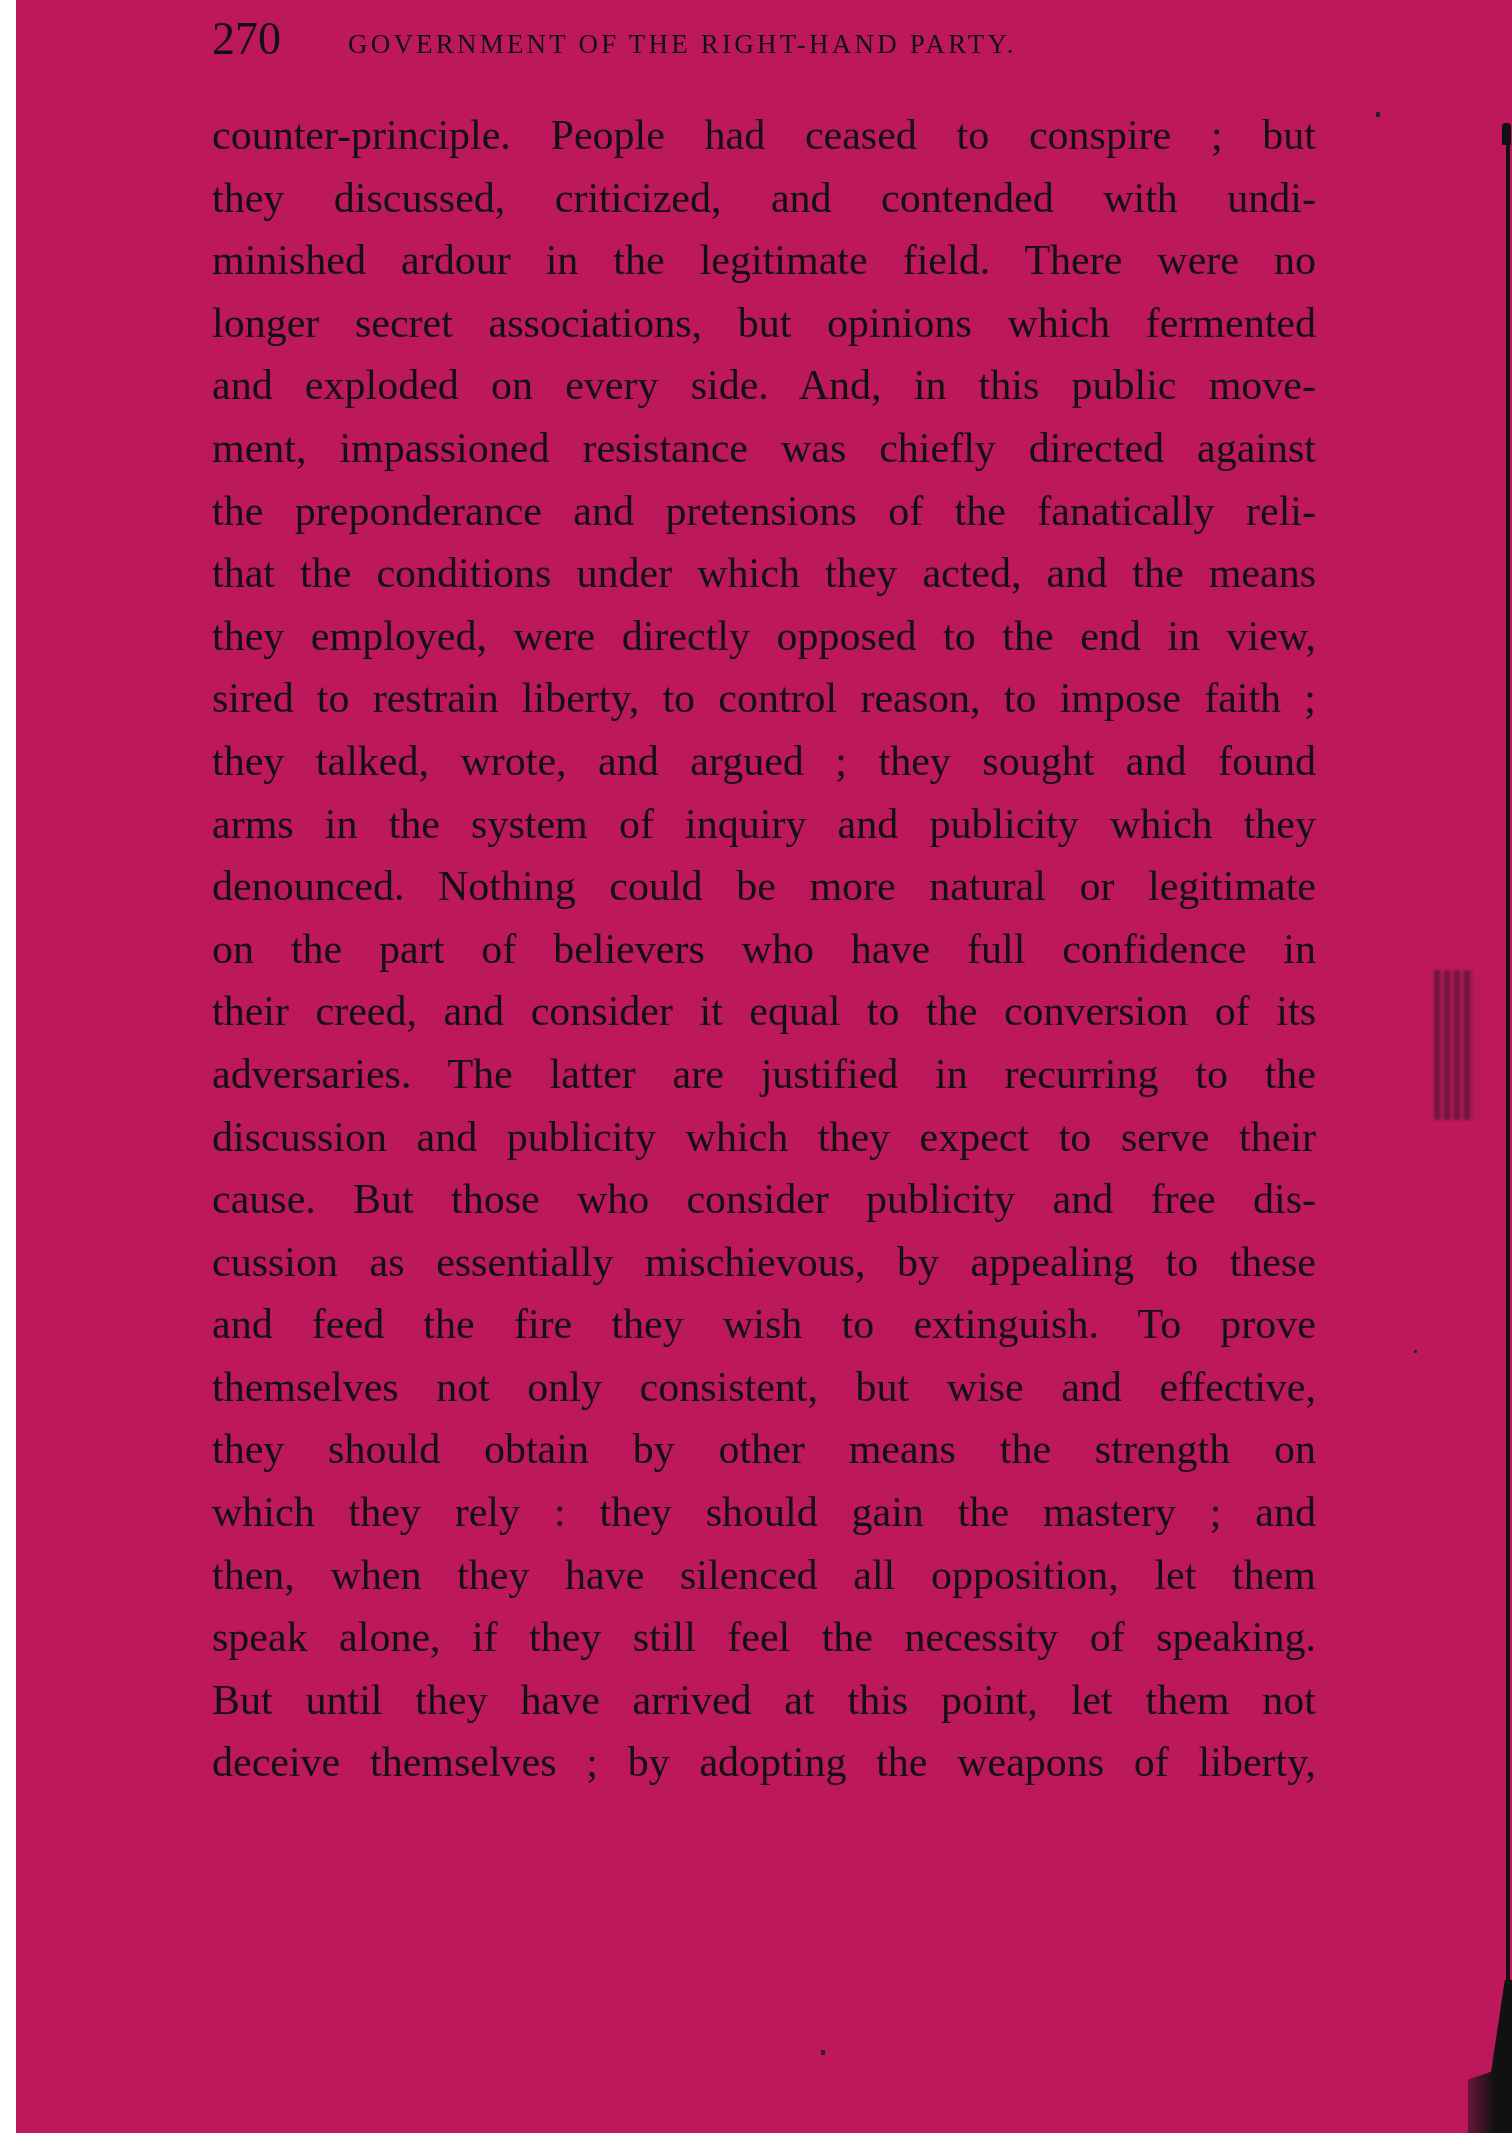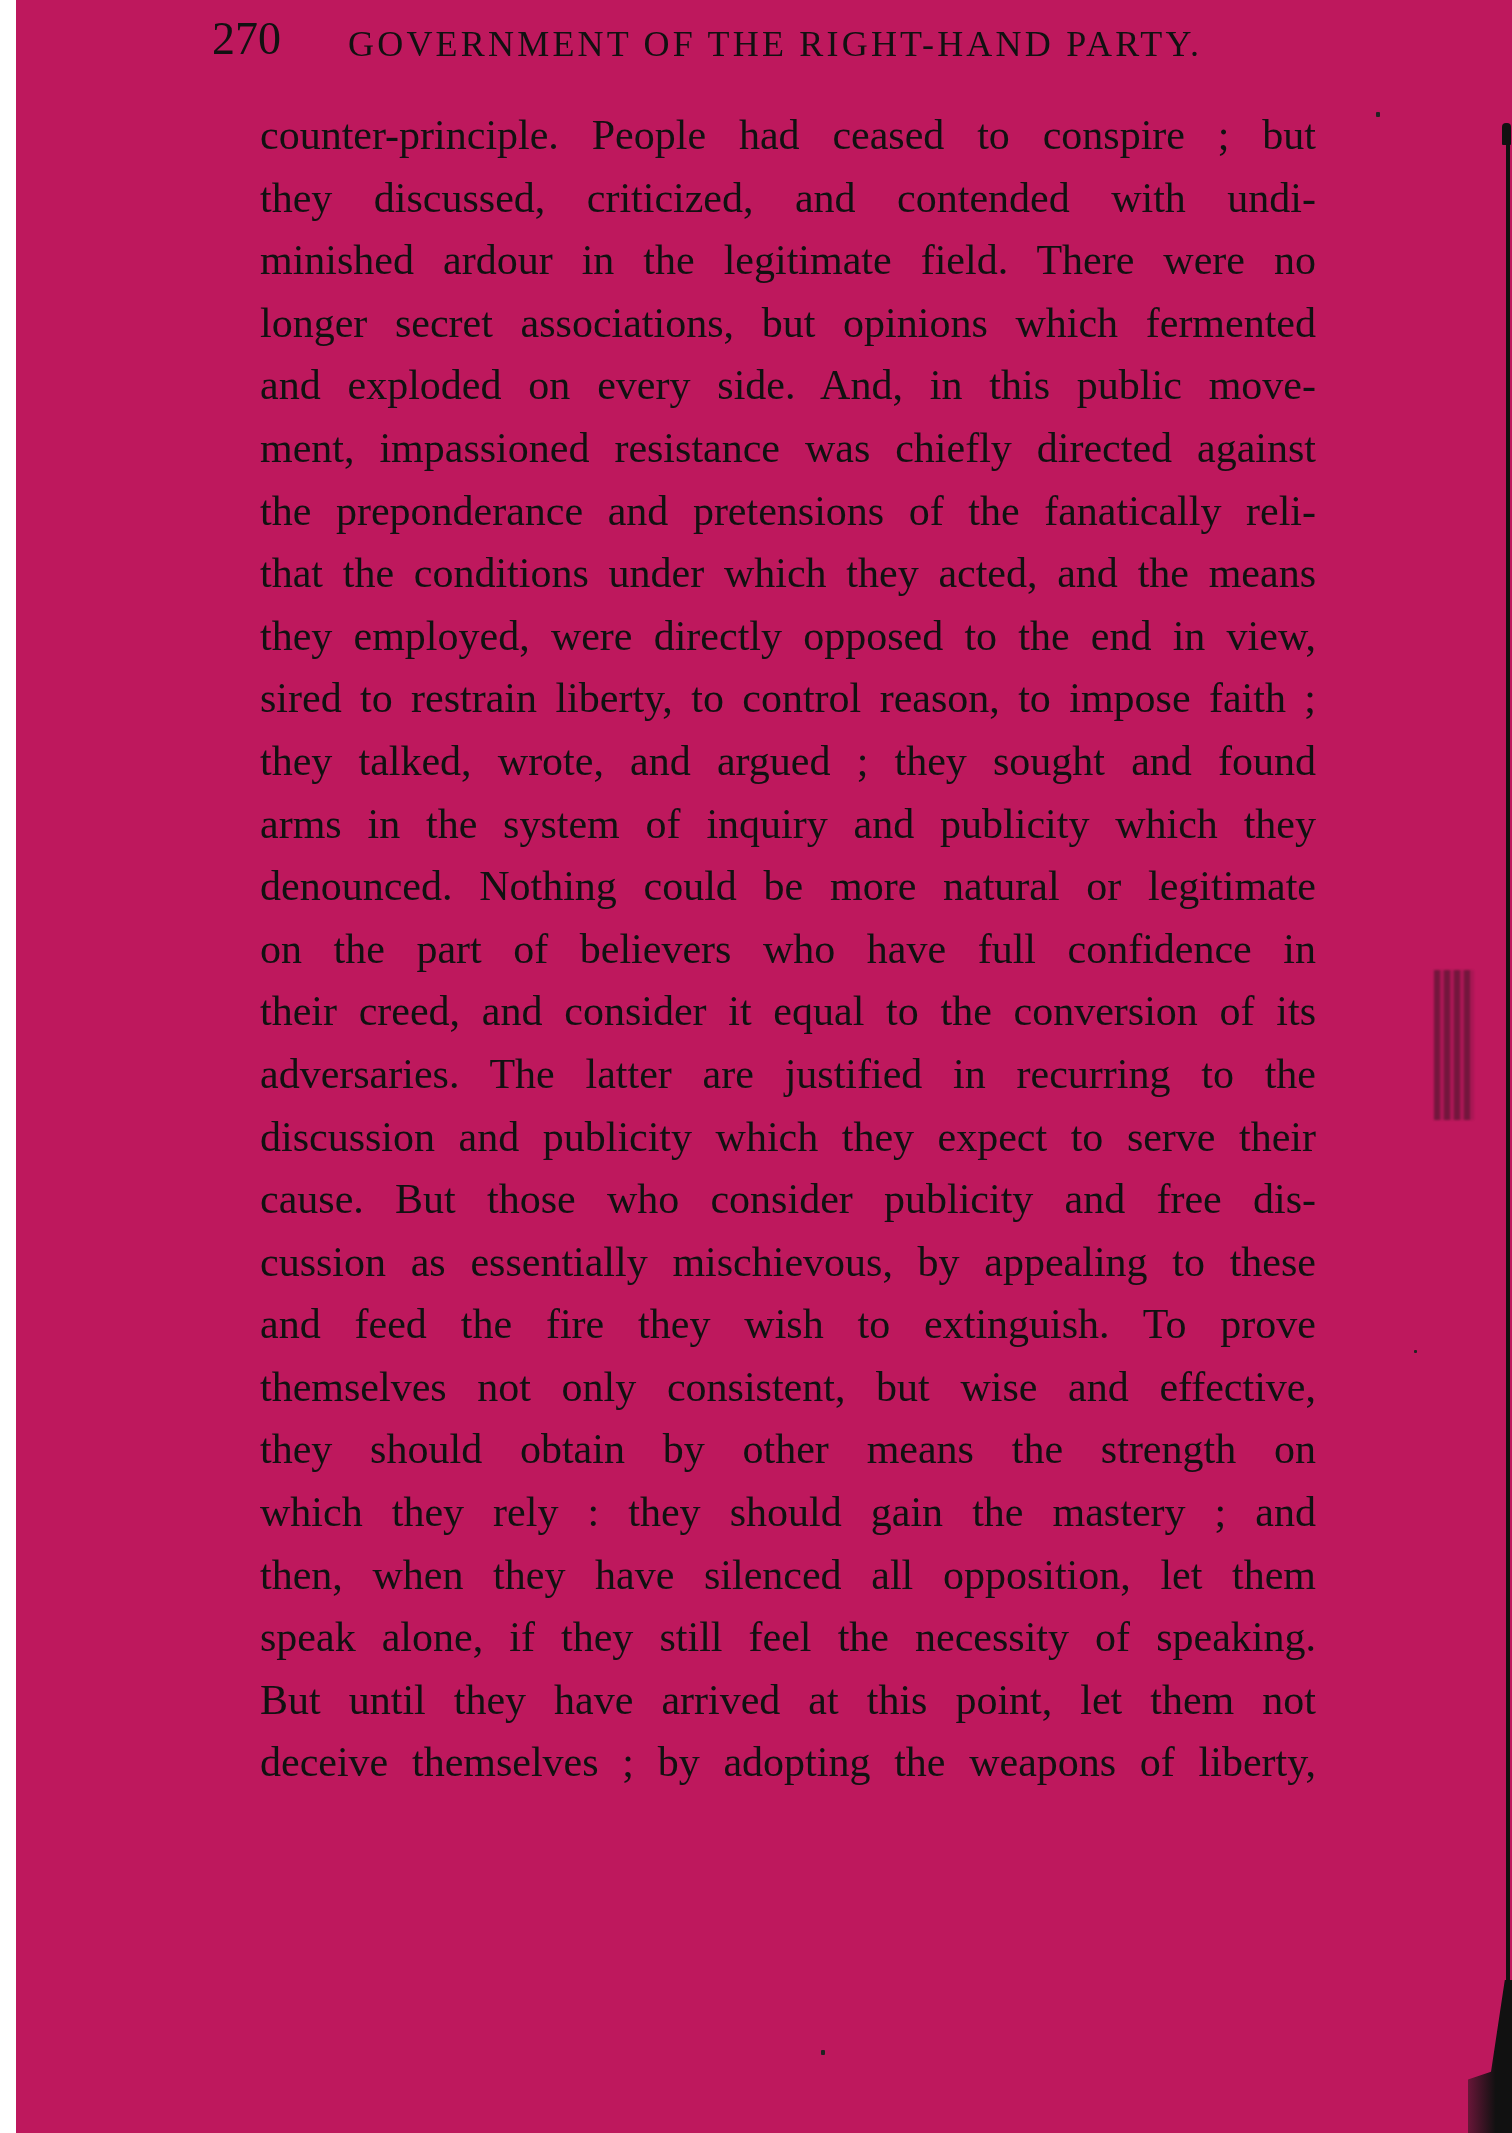--- a/index.html
+++ b/index.html
@@ -5,31 +5,31 @@
   html, body { margin: 0; padding: 0; background: #ffffff; }
   body { width: 1512px; height: 2133px; position: relative; overflow: hidden; }
   .page { position: absolute; left: 16px; top: 0; width: 1512px; height: 2133px; background: #be185d; }
   .running-head {
     position: absolute; left: 196px; top: 14px; width: 1110px; height: 50px;
     font-family: "Liberation Serif", "DejaVu Serif", serif; color: #111;
     white-space: nowrap;
   }
   .page-number { position: absolute; left: 0; top: 0; font-size: 46px; line-height: 50px; }
   .running-title {
-    position: absolute; left: 136px; top: 10px; font-size: 36px; line-height: 40px;
+    position: absolute; left: 136px; top: 10px; font-size: 27px; line-height: 40px;
     letter-spacing: 3.2px; font-variant: small-caps; text-transform: uppercase; font-family: Liberation Serif, serif;
   }
   .body-text {
     position: absolute; left: 196px; top: 104px; width: 1104px;
     font-family: "Liberation Serif", "DejaVu Serif", serif; color: #111;
     font-size: 42px; line-height: 62.6px;
   }
   .line {
     display: block; height: 62.6px; white-space: nowrap;
-    text-align: justify; text-align-last: justify; overflow: visible; margin-left: 48px;
+    text-align: justify; text-align-last: justify; overflow: visible;
   }
   .line.last { text-align-last: justify; }
   .binding-line {
     position: absolute; left: 1490px; top: 125px; width: 4px; height: 2008px; background: #111;
   }
   .binding-top {
     position: absolute; left: 1486px; top: 123px; width: 9px; height: 22px; background: #111; border-radius: 4px 4px 1px 1px;
   }
   .smudge {
     position: absolute; left: 1418px; top: 970px; width: 40px; height: 150px;

